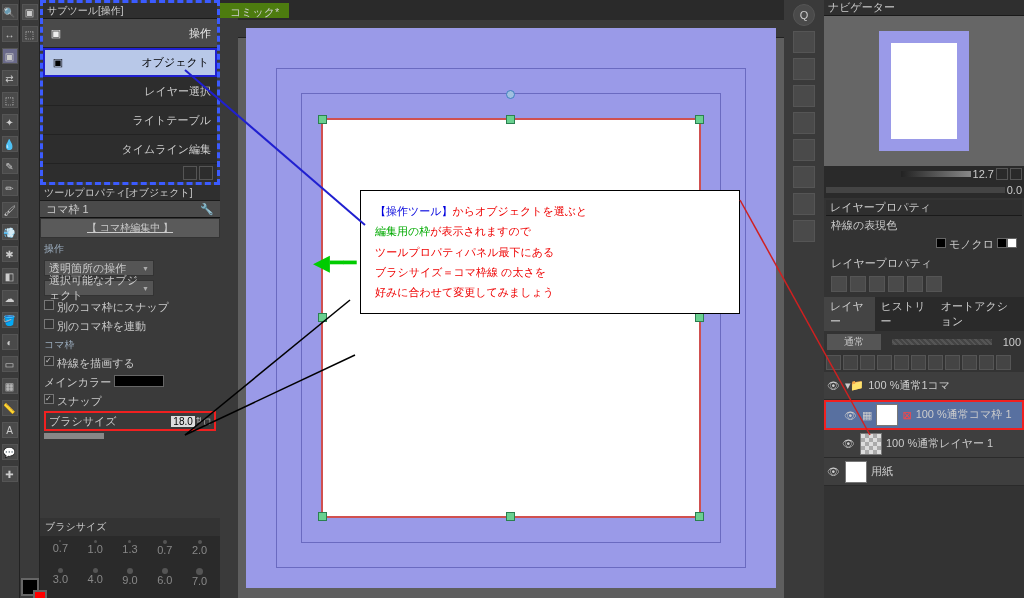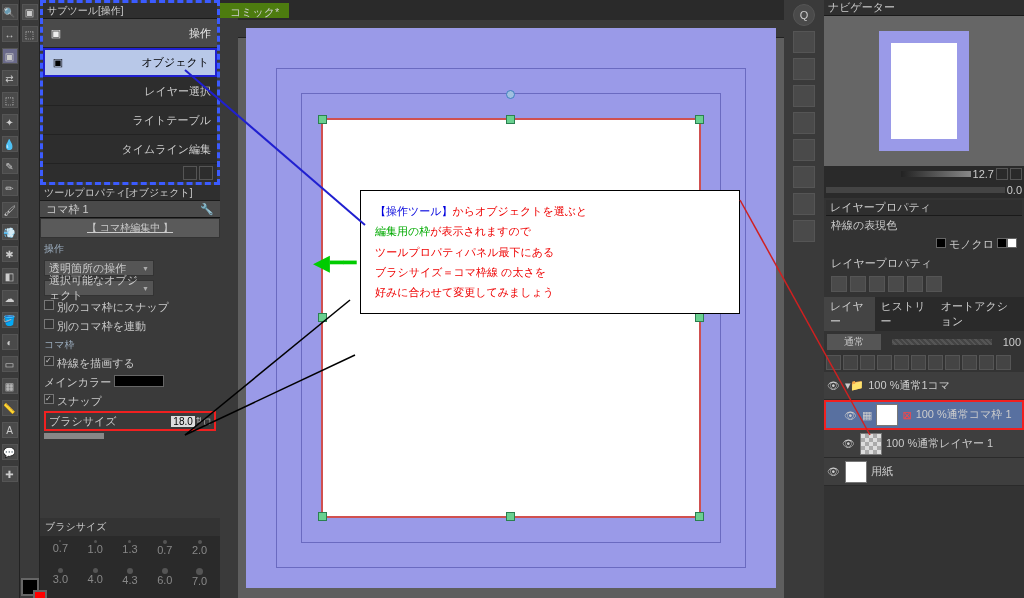--- a/index.html
+++ b/index.html
@@ -239,21 +239,21 @@
         <div class="bp-cell">
             <div class="bp-dot" style="width:5px;height:5px"></div>
             <span>3.0</span>
           </div>
         <div class="bp-cell">
             <div class="bp-dot" style="width:5px;height:5px"></div>
             <span>4.0</span>
           </div>
         <div class="bp-cell">
             <div class="bp-dot" style="width:6px;height:6px"></div>
-            <span>4.3</span>
+            <span>9.0</span>
           </div>
         <div class="bp-cell">
             <div class="bp-dot" style="width:6px;height:6px"></div>
             <span>6.0</span>
           </div>
         <div class="bp-cell">
             <div class="bp-dot" style="width:7px;height:7px"></div>
             <span>7.0</span>
           </div>
       </div>

